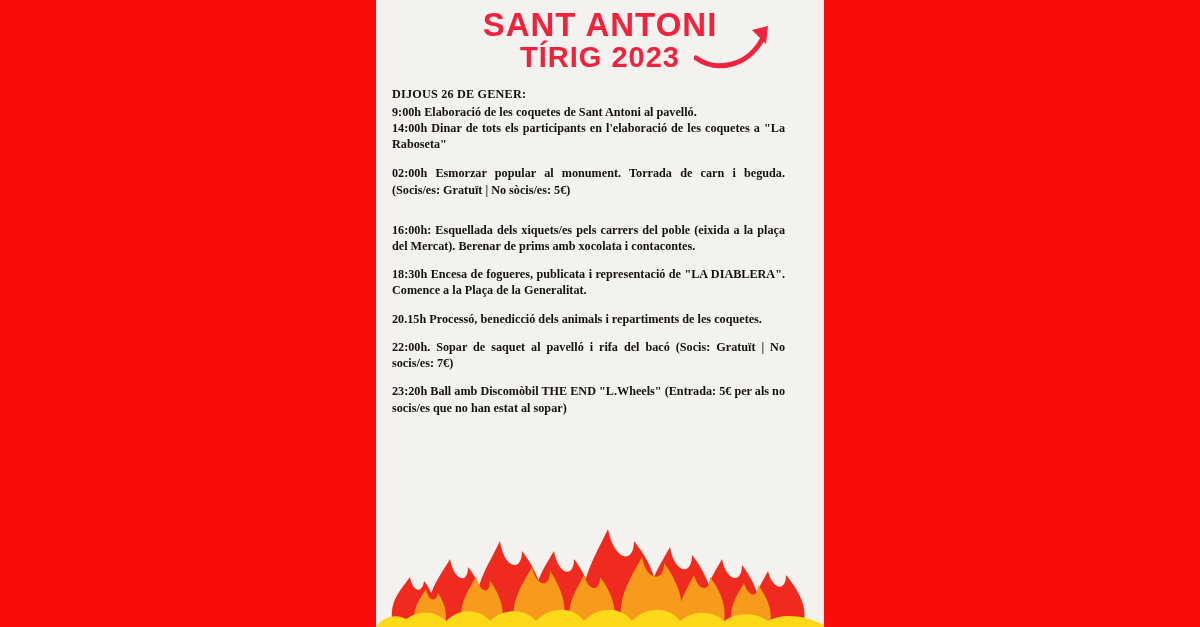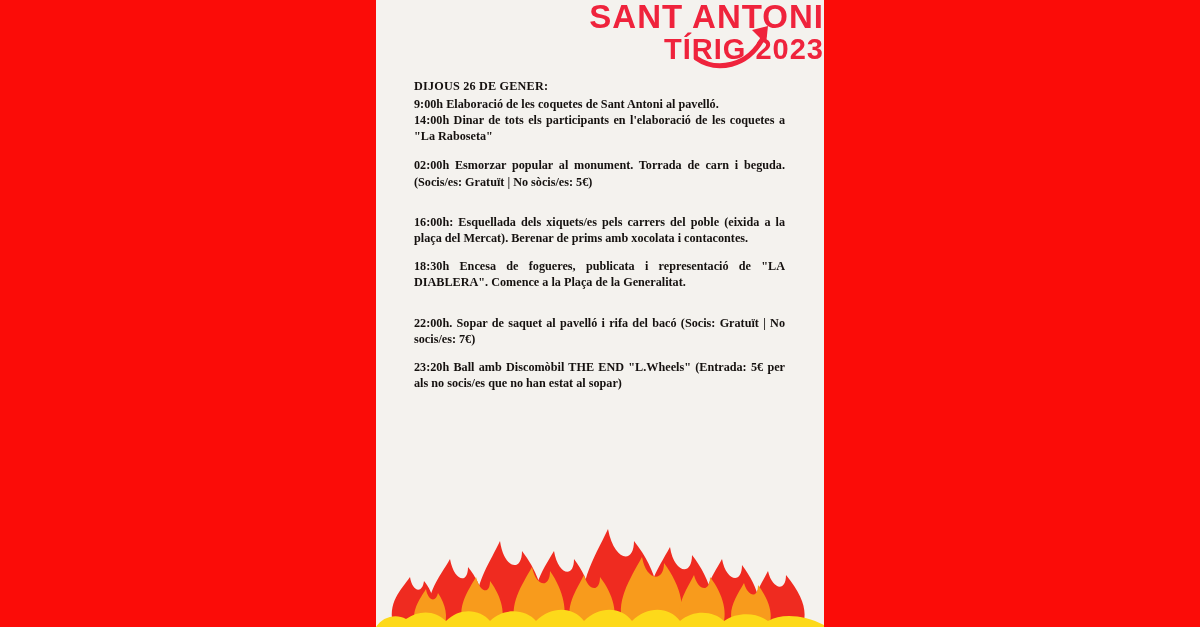--- a/index.html
+++ b/index.html
@@ -22,21 +22,22 @@
   .poster {
     position: absolute;
     left: 376px;
     top: 0;
     width: 448px;
     height: 627px;
     background: #f4f2ee;
     overflow: hidden;
   }
   .title-block {
-    text-align: right;
+    padding-top: 8px;
+    text-align: center;
     position: relative;
     z-index: 3;
   }
   .title-line {
     font-family: "Liberation Sans", sans-serif;
     font-weight: bold;
     color: #ef233c;
     letter-spacing: 1px;
     line-height: 1.04;
     font-size: 33px;
@@ -48,21 +49,21 @@
     position: absolute;
     right: 44px;
     top: 18px;
     width: 86px;
     height: 52px;
     z-index: 4;
   }
   .content {
     position: relative;
     z-index: 3;
-    padding: 14px 22px 0 38px;
+    padding: 14px 22px 0 16px;
     color: #15110f;
     font-size: 12.2px;
     line-height: 1.33;
     font-weight: bold;
     text-align: justify;
   }
   .day-header {
     margin: 0 0 1px 0;
     font-weight: bold;
     letter-spacing: 0.2px;
@@ -114,20 +115,21 @@
       <div class="gap"></div>
 
       <div>
         <p class="entry">02:00h Esmorzar popular al monument. Torrada de carn i beguda. (Socis/es: Gratuït | No sòcis/es: 5€)</p>
         <div class="gap-small"></div>
         <div class="gap-small"></div>
         <p class="entry">16:00h: Esquellada dels xiquets/es pels carrers del poble (eixida a la plaça del Mercat). Berenar de prims amb xocolata i contacontes.</p>
         <div class="gap-small"></div>
         <p class="entry">18:30h Encesa de fogueres, publicata i representació de "LA DIABLERA". Comence a la Plaça de la Generalitat.</p>
         <div class="gap-small"></div>
+        <p class="entry">20.15h Processó, benedicció dels animals i repartiments de les coquetes.</p>
         <div class="gap-small"></div>
         <p class="entry">22:00h. Sopar de saquet al pavelló i rifa del bacó (Socis: Gratuït | No socis/es: 7€)</p>
         <div class="gap-small"></div>
         <p class="entry">23:20h Ball amb Discomòbil THE END "L.Wheels" (Entrada: 5€ per als no socis/es que no han estat al sopar)</p>
       </div>
 
     </div>
 
     <svg class="flames" viewBox="0 0 448 120" preserveAspectRatio="none">
       <g fill="#ef2b20">

